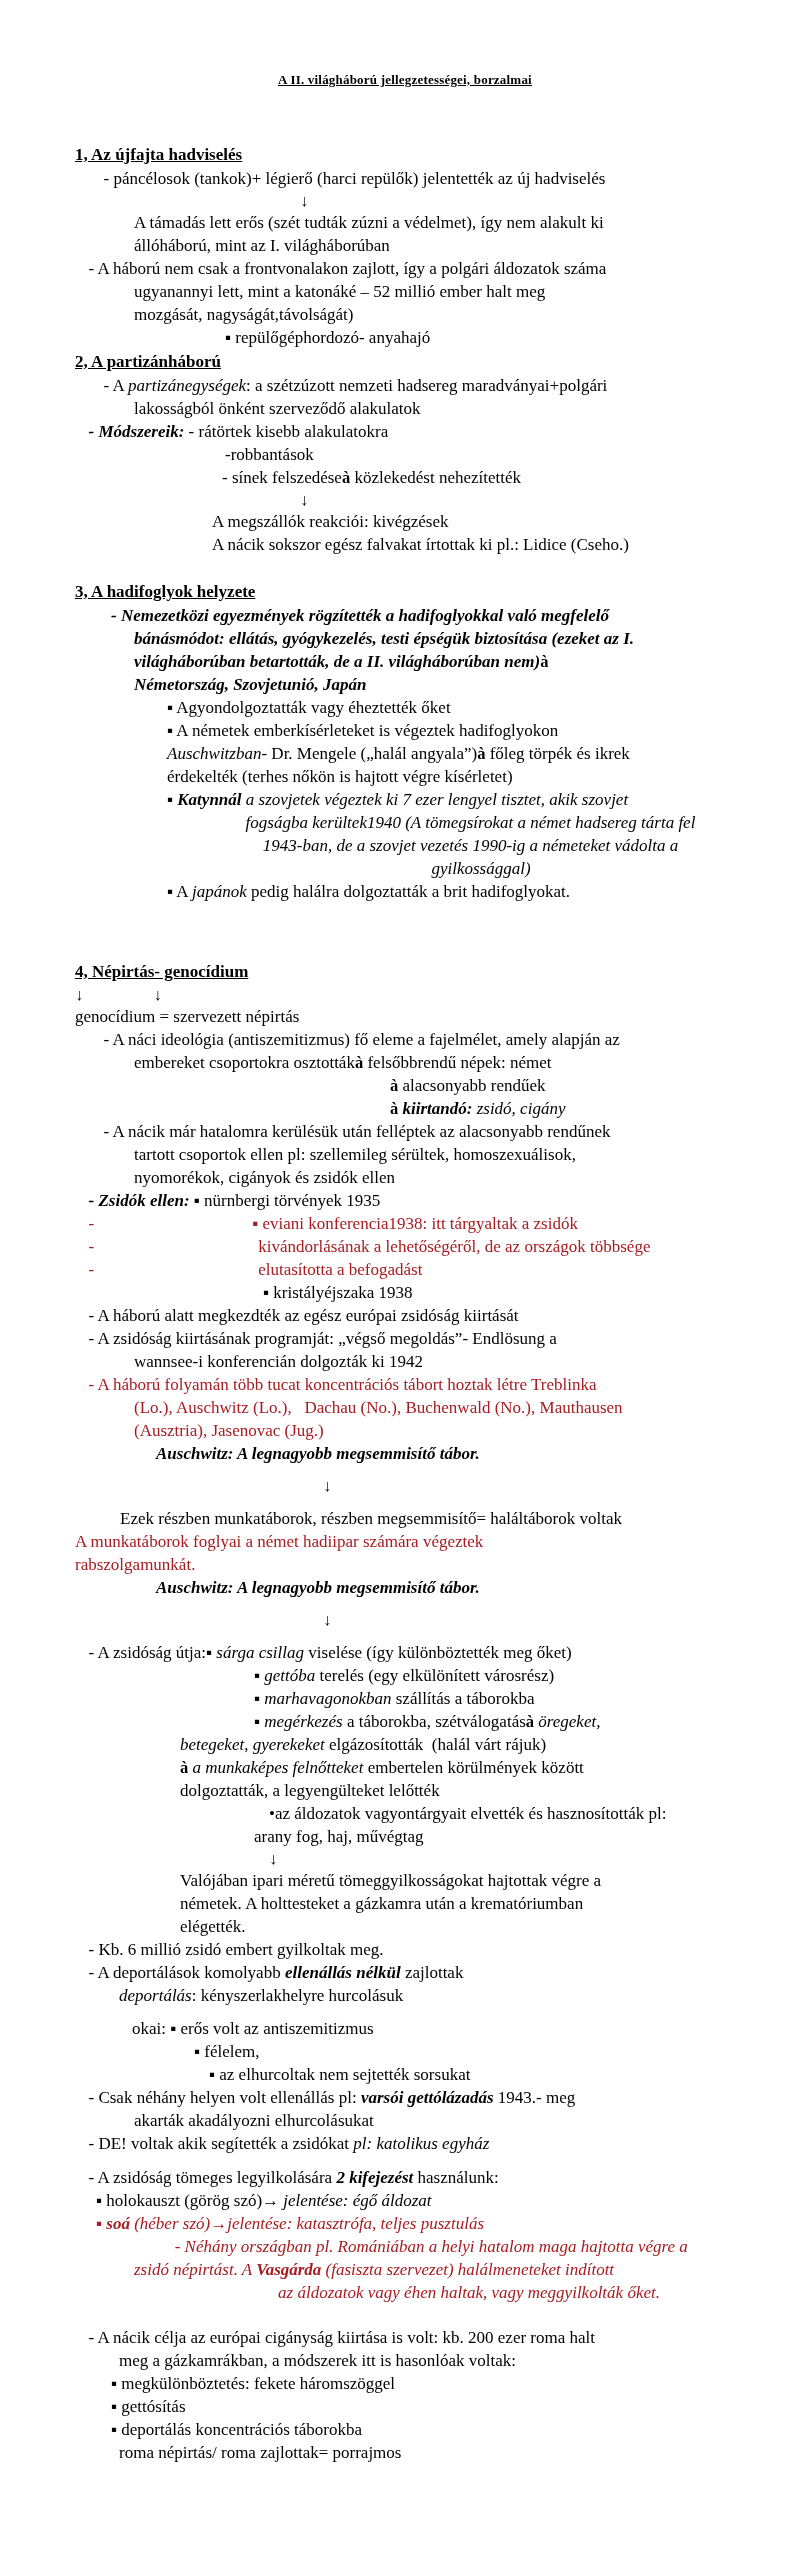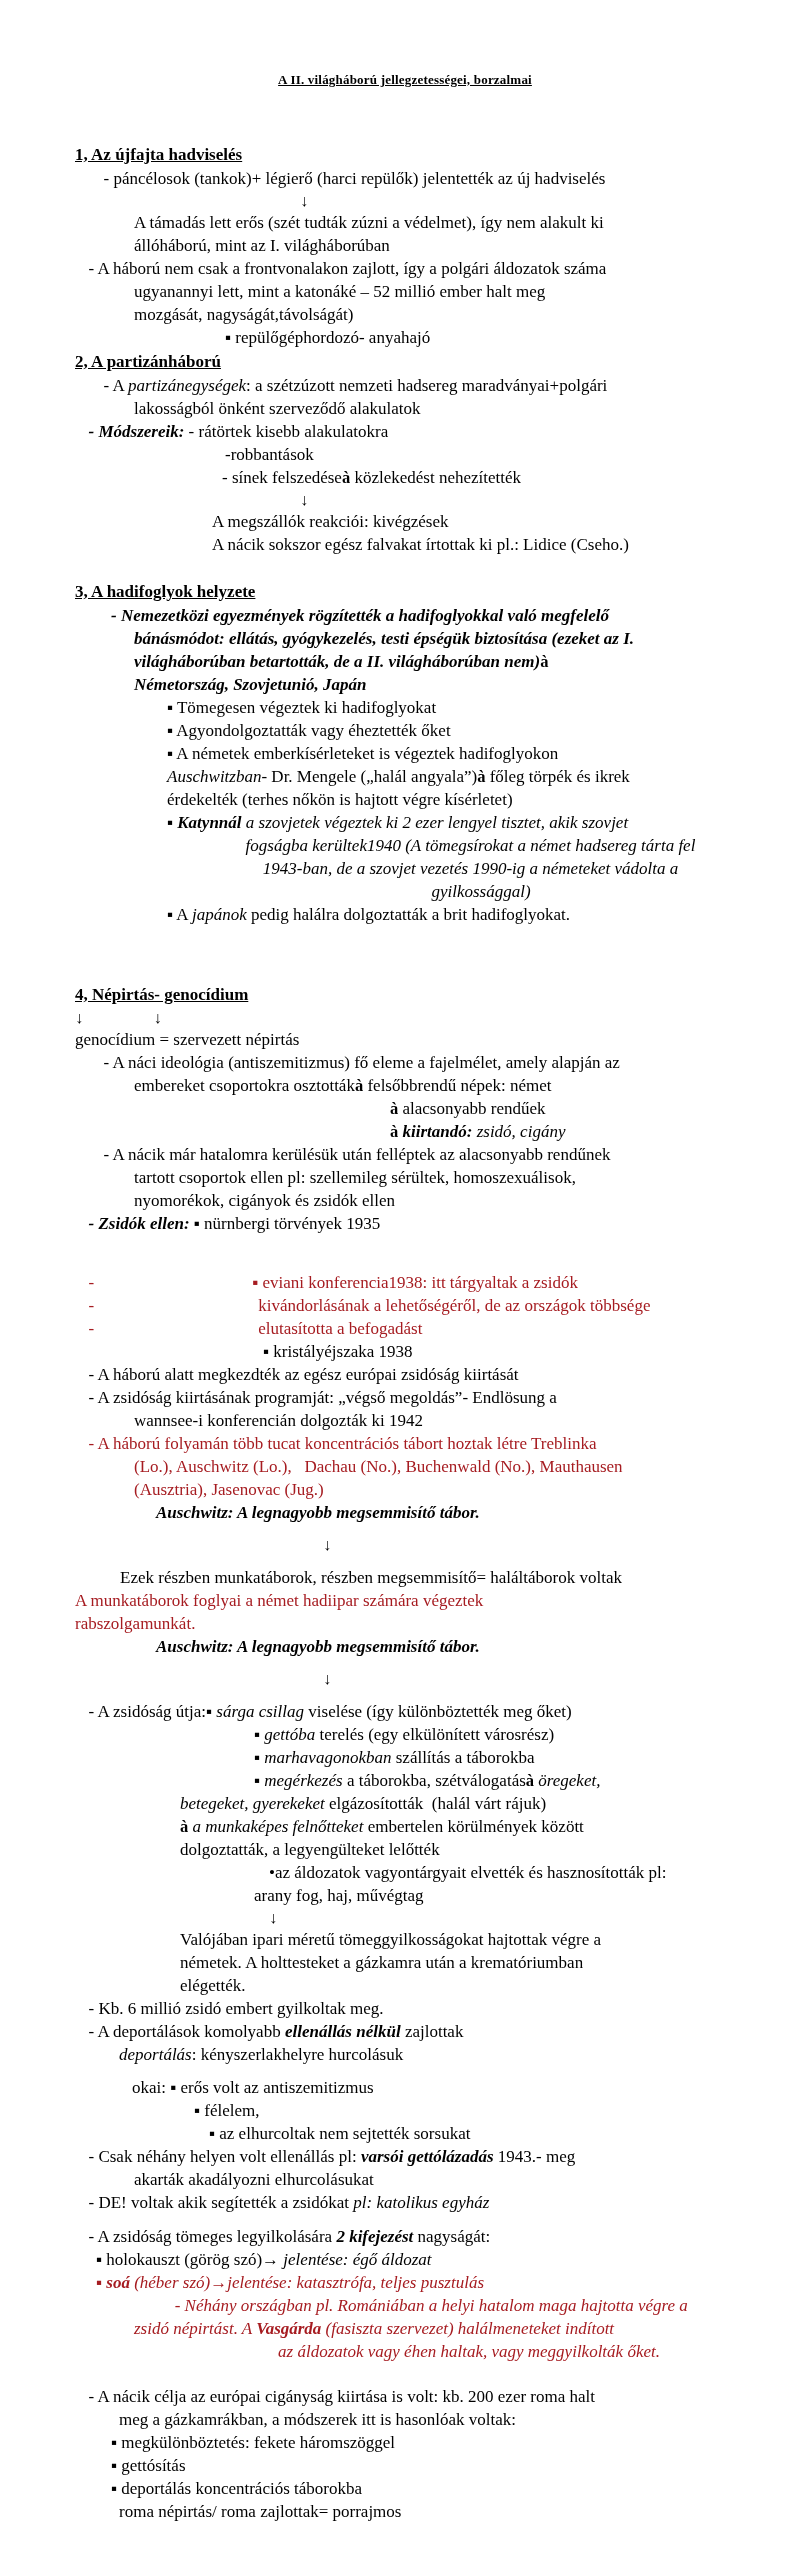--- a/index.html
+++ b/index.html
@@ -94,45 +94,44 @@
     <div class="ln" style="padding-left:137px;">A megszállók reakciói: kivégzések</div>
     <div class="ln" style="padding-left:137px;">A nácik sokszor egész falvakat írtottak ki pl.: Lidice (Cseho.)</div>
 
     <div class="spacer-md"></div>
 
     <div class="sec-head">3, A hadifoglyok helyzete</div>
     <div class="ln bi" style="padding-left:36px;">- Nemezetközi egyezmények rögzítették a hadifoglyokkal való megfelelő</div>
     <div class="ln bi" style="padding-left:59px;">bánásmódot: ellátás, gyógykezelés, testi épségük biztosítása (ezeket az I.</div>
     <div class="ln" style="padding-left:59px;"><span class="bi">világháborúban betartották, de a II. világháborúban nem)</span><span class="symarrow">à</span></div>
     <div class="ln bi" style="padding-left:59px;">Németország, Szovjetunió, Japán</div>
-    <div class="ln" style="padding-left:92px;">▪ Tömegesen végeztek ki hadifoglyokat</div>
     <div class="ln" style="padding-left:92px;">▪ Agyondolgoztatták vagy éheztették őket</div>
     <div class="ln" style="padding-left:92px;">▪ A németek emberkísérleteket is végeztek hadifoglyokon</div>
     <div class="ln" style="padding-left:92px;"><span class="i">Auschwitzban</span><span>- Dr. Mengele („halál angyala”)</span><span class="symarrow">à</span><span> főleg törpék és ikrek</span></div>
     <div class="ln" style="padding-left:92px;">érdekelték (terhes nőkön is hajtott végre kísérletet)</div>
-    <div class="ln" style="padding-left:92px;"><span class="bi">▪ Katynnál</span><span class="i"> a szovjetek végeztek ki 2 ezer lengyel tisztet, akik szovjet</span></div>
+    <div class="ln" style="padding-left:92px;"><span class="bi">▪ Katynnál</span><span class="i"> a szovjetek végeztek ki 7 ezer lengyel tisztet, akik szovjet</span></div>
     <div class="ln i" style="padding-left:92px;">fogságba kerültek1940 (A tömegsírokat a német hadsereg tárta fel</div>
     <div class="ln i" style="padding-left:92px;">1943-ban, de a szovjet vezetés 1990-ig a németeket vádolta a</div>
     <div class="ln i" style="padding-left:113px;">gyilkossággal)</div>
     <div class="ln" style="padding-left:92px;"><span>▪ A </span><span class="i">japánok</span><span> pedig halálra dolgoztatták a brit hadifoglyokat.</span></div>
 
     <div class="spacer-xl"></div>
 
     <div class="sec-head">4, Népirtás- genocídium</div>
     <div class="ln arrow" style="padding-left:0px;">↓                 ↓</div>
     <div class="ln" style="padding-left:0px;">genocídium = szervezett népirtás</div>
     <div class="ln" style="padding-left:28.5px;">- A náci ideológia (antiszemitizmus) fő eleme a fajelmélet, amely alapján az</div>
     <div class="ln" style="padding-left:59px;"><span>embereket csoportokra osztották</span><span class="symarrow">à</span><span> felsőbbrendű népek: német</span></div>
     <div class="ln" style="padding-left:315px;"><span class="symarrow">à</span><span> alacsonyabb rendűek</span></div>
     <div class="ln" style="padding-left:315px;"><span class="symarrow">à</span><span class="bi"> kiirtandó:</span><span class="i"> zsidó, cigány</span></div>
     <div class="ln" style="padding-left:28.5px;">- A nácik már hatalomra kerülésük után felléptek az alacsonyabb rendűnek</div>
     <div class="ln" style="padding-left:59px;">tartott csoportok ellen pl: szellemileg sérültek, homoszexuálisok,</div>
     <div class="ln" style="padding-left:59px;">nyomorékok, cigányok és zsidók ellen</div>
     <div class="ln" style="padding-left:13.5px;"><span class="bi">- Zsidók ellen:</span><span class="b"> ▪ nürnbergi törvények 1935</span></div>
-    <div class="ln" style="padding-left:13.5px;margin-top:36px;"><span class="red">-</span><span style="display:inline-block;width:158px;"></span><span class="red b">▪ eviani konferencia1938</span><span class="red">: itt tárgyaltak a zsidók</span></div>
+    <div class="ln" style="padding-left:13.5px;"><span class="red">-</span><span style="display:inline-block;width:158px;"></span><span class="red b">▪ eviani konferencia1938</span><span class="red">: itt tárgyaltak a zsidók</span></div>
     <div class="ln" style="padding-left:13.5px;"><span class="red">-</span><span style="display:inline-block;width:164px;"></span><span class="red">kivándorlásának a lehetőségéről, de az országok többsége</span></div>
     <div class="ln" style="padding-left:13.5px;"><span class="red">-</span><span style="display:inline-block;width:164px;"></span><span class="red">elutasította a befogadást</span></div>
     <div class="ln b" style="padding-left:188px;">▪ kristályéjszaka 1938</div>
     <div class="ln" style="padding-left:13.5px;">- A háború alatt megkezdték az egész európai zsidóság kiirtását</div>
     <div class="ln b" style="padding-left:13.5px;">- A zsidóság kiirtásának programját: „végső megoldás”- Endlösung a</div>
     <div class="ln b" style="padding-left:59px;">wannsee-i konferencián dolgozták ki 1942</div>
     <div class="ln red" style="padding-left:13.5px;">- A háború folyamán több tucat koncentrációs tábort hoztak létre Treblinka</div>
     <div class="ln red" style="padding-left:59px;">(Lo.), Auschwitz (Lo.),   Dachau (No.), Buchenwald (No.), Mauthausen</div>
     <div class="ln red" style="padding-left:59px;">(Ausztria), Jasenovac (Jug.)</div>
     <div class="ln bi" style="padding-left:81px;">Auschwitz: A legnagyobb megsemmisítő tábor.</div>
@@ -163,21 +162,21 @@
     <div class="ln" style="padding-left:13.5px;"><span>- A deportálások komolyabb </span><span class="bi">ellenállás nélkül</span><span> zajlottak</span></div>
     <div class="ln" style="padding-left:44px;"><span class="i">deportálás</span><span>: kényszerlakhelyre hurcolásuk</span></div>
     <div class="spacer-sm"></div>
     <div class="ln" style="padding-left:57px;"><span class="b">okai:</span><span> ▪ erős volt az antiszemitizmus</span></div>
     <div class="ln" style="padding-left:119px;">▪ félelem,</div>
     <div class="ln" style="padding-left:134px;">▪ az elhurcoltak nem sejtették sorsukat</div>
     <div class="ln" style="padding-left:13.5px;"><span>- Csak néhány helyen volt ellenállás pl: </span><span class="bi">varsói gettólázadás</span><span> 1943.- meg</span></div>
     <div class="ln" style="padding-left:59px;">akarták akadályozni elhurcolásukat</div>
     <div class="ln" style="padding-left:13.5px;"><span>- DE! voltak akik segítették a zsidókat </span><span class="i">pl: katolikus egyház</span></div>
     <div class="spacer-sm"></div>
-    <div class="ln" style="padding-left:13.5px;"><span>- A zsidóság tömeges legyilkolására </span><span class="bi">2 kifejezést</span><span> nagyságát:</span></div>
+    <div class="ln" style="padding-left:13.5px;"><span>- A zsidóság tömeges legyilkolására </span><span class="bi">2 kifejezést</span><span> használunk:</span></div>
     <div class="ln" style="padding-left:21px;"><span class="b">▪ holokauszt</span><span> (görög szó)</span><span>→</span><span class="i"> jelentése</span><span class="i">: égő áldozat</span></div>
     <div class="ln" style="padding-left:21px;"><span class="bi red">▪ soá</span><span class="i red"> (héber szó)</span><span class="red">→</span><span class="i red">jelentése: katasztrófa, teljes pusztulás</span></div>
     <div class="ln red i" style="padding-left:13.5px;">- Néhány országban pl. Romániában a helyi hatalom maga hajtotta végre a</div>
     <div class="ln" style="padding-left:59px;font-family:Liberation Serif, serif;"><span class="red i">zsidó népirtást. A </span><span class="red bi">Vasgárda</span><span class="red i"> (fasiszta szervezet) halálmeneteket indított</span></div>
     <div class="ln red i" style="padding-left:89px;">az áldozatok vagy éhen haltak, vagy meggyilkolták őket.</div>
     <div class="spacer-md"></div>
     <div class="ln" style="padding-left:13.5px;"><span>- A nácik célja az európai </span><span class="b">cigányság kiirtása</span><span> is volt: kb. 200 ezer roma halt</span></div>
     <div class="ln" style="padding-left:44px;">meg a gázkamrákban, a módszerek itt is hasonlóak voltak:</div>
     <div class="ln" style="padding-left:36px;">▪ megkülönböztetés: fekete háromszöggel</div>
     <div class="ln" style="padding-left:36px;">▪ gettósítás</div>

